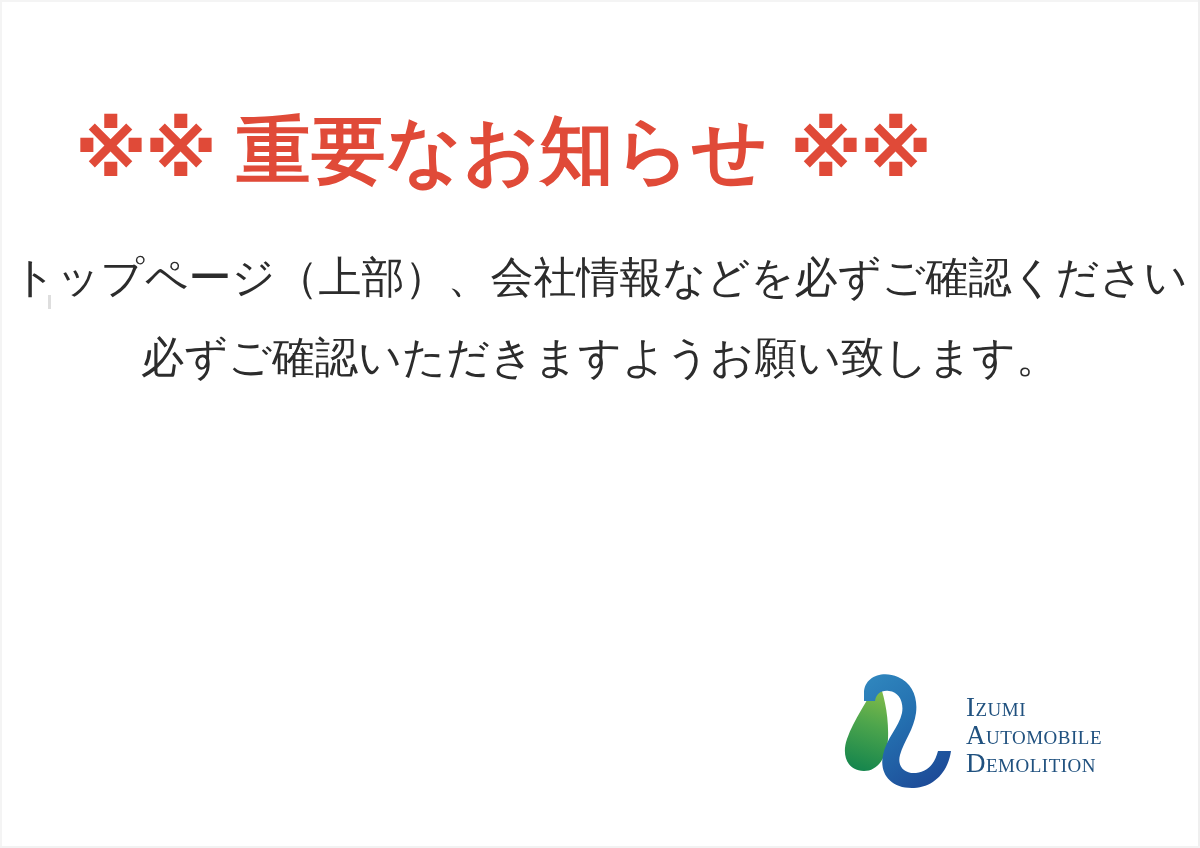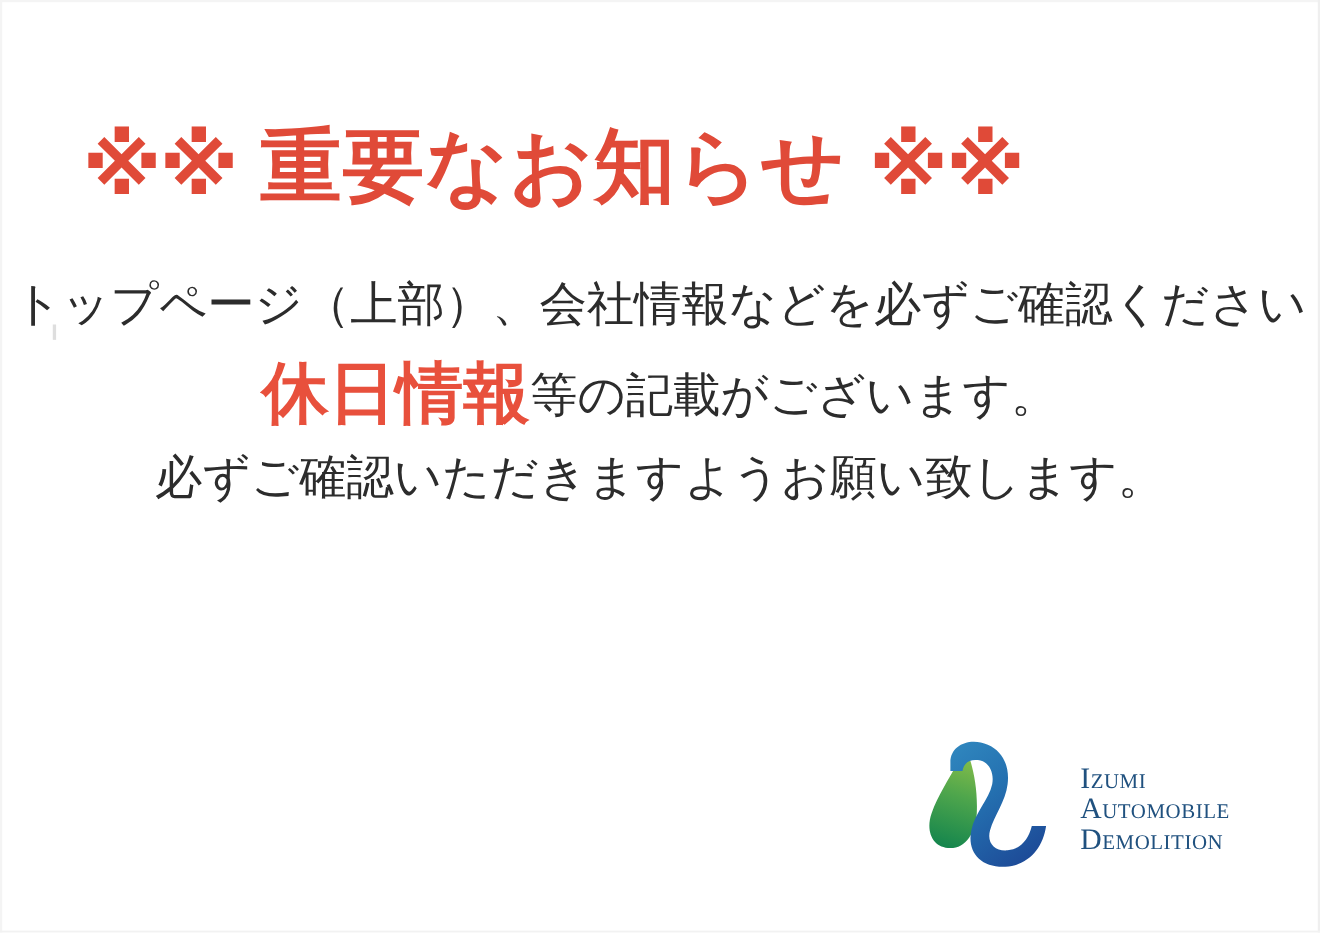--- a/index.html
+++ b/index.html
@@ -88,21 +88,21 @@
 
   
   #logo {
     position: absolute;
     left: 838px;
     top: 672px;
     width: 290px;
     height: 122px;
     display: flex;
     align-items: center;
-    gap: 26px;
+    gap: 10px;
   }
   #logo-mark { flex: 0 0 auto; }
   #logo-wordmark {
     display: flex;
     flex-direction: column;
     justify-content: center;
     color: #1f4e82;
     font-family: "Liberation Serif", "DejaVu Serif", serif;
     padding-top: 4px;
   }
@@ -131,23 +131,20 @@
     <span>重要なお知らせ</span>
     <span class="mark">※※</span>
   </div>
 
   <div id="body-block">
 
     <div class="body-line l1">
       <span>トップページ（上部）、会社情報などを必ずご確認ください</span>
     </div>
 
-    <div class="body-line l2">
-      <span class="emph-red">休日情報</span><span>等の記載がございます。</span>
-    </div>
 
 
 
     <div class="body-line l5">
       <span>必ずご確認いただきますようお願い致します。</span>
     </div>
 
   </div>
 
   <div id="logo">

